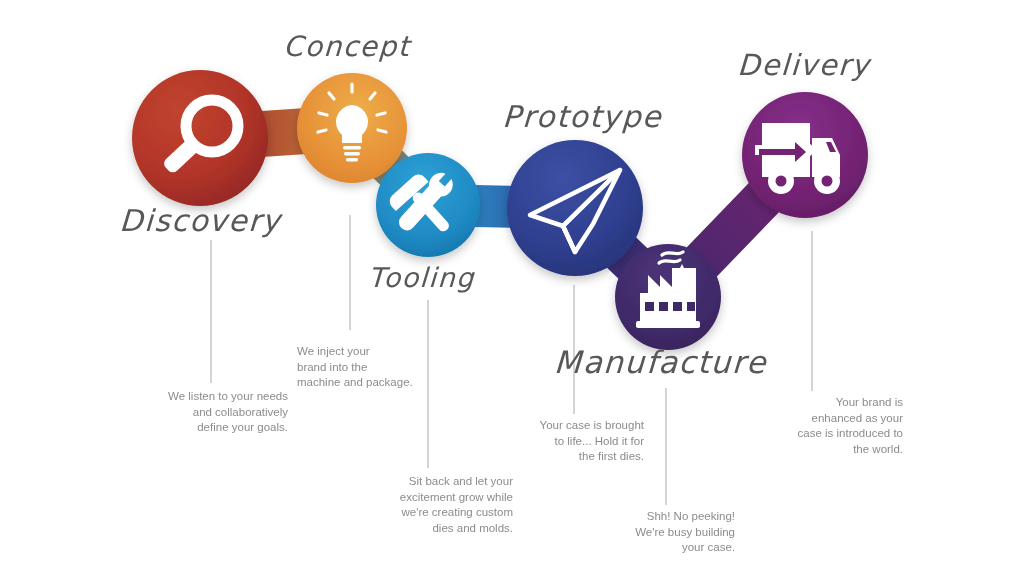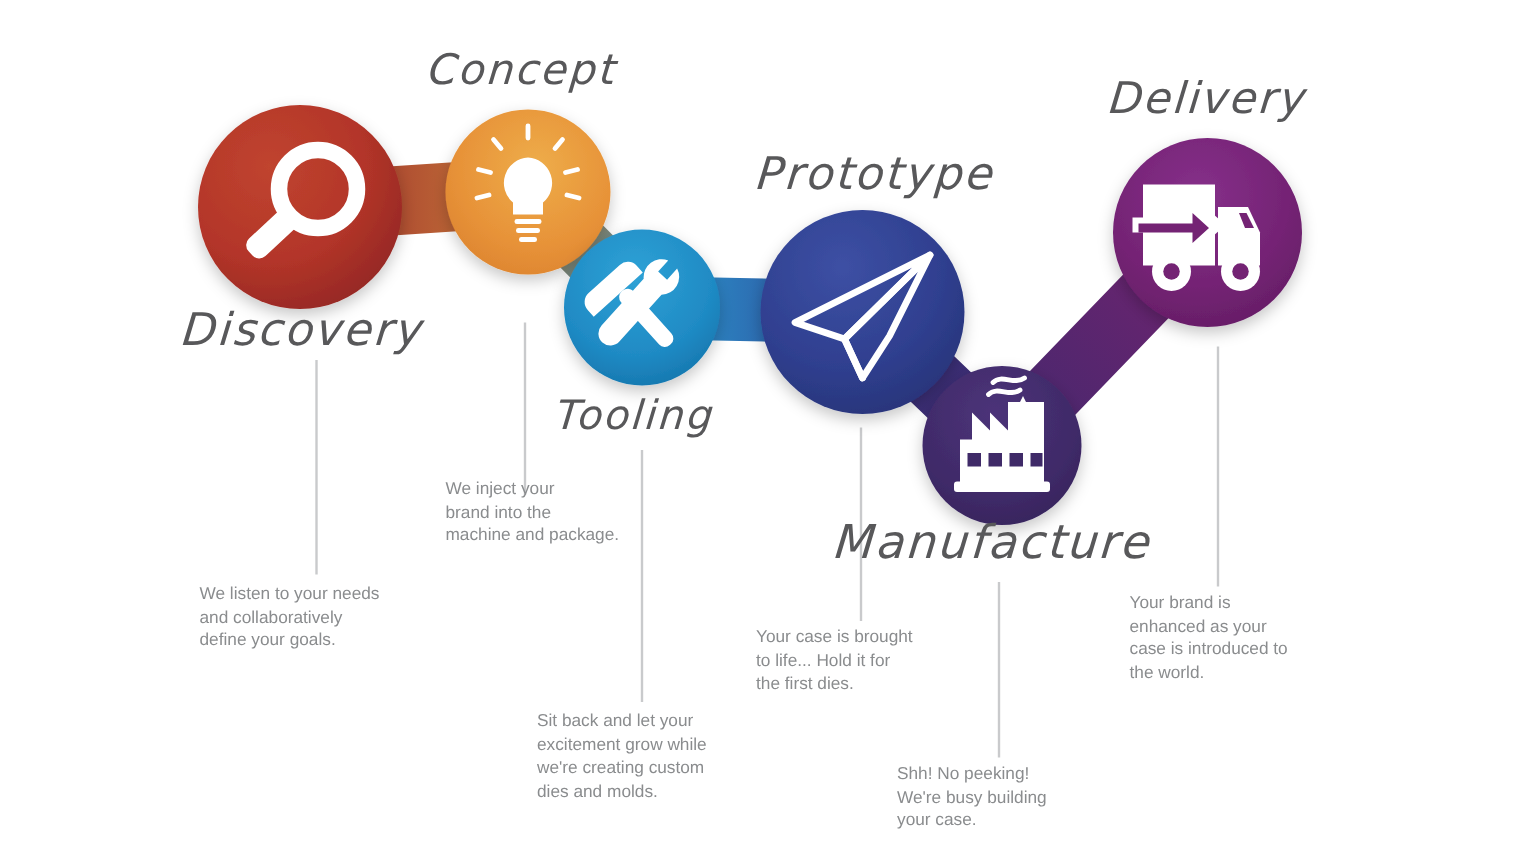--- a/index.html
+++ b/index.html
@@ -22,21 +22,21 @@
     white-space:nowrap;
     transform:skewX(-6deg);
   }
   .desc{
     position:absolute;
     color:#8a8c8e;
     font-size:11.5px;
     line-height:15.5px;
     white-space:pre-line;
   }
-  .desc.center{text-align:left;}
+  .desc.center{text-align:right;}
   .desc.left{text-align:left;}
 </style>
 </head>
 <body>
 
 <div id="stage">
 
   <svg id="diagram" viewBox="0 0 1024 573">
     <defs>
       <radialGradient id="g-discovery" cx="35%" cy="30%" r="85%">
@@ -197,24 +197,24 @@
   <div class="stage-title" style="left:122px;top:203px;font-size:30px;">Discovery</div>
   <div class="stage-title" style="left:286px;top:30px;font-size:28px;">Concept</div>
   <div class="stage-title" style="left:371px;top:262px;font-size:27px;">Tooling</div>
   <div class="stage-title" style="left:505px;top:99px;font-size:30px;">Prototype</div>
   <div class="stage-title" style="left:557px;top:344px;font-size:31px;">Manufacture</div>
   <div class="stage-title" style="left:740px;top:48px;font-size:29px;">Delivery</div>
 
   <div class="desc center" style="left:133px;top:389px;width:155px;">We listen to your needs
 and collaboratively
 define your goals.</div>
-  <div class="desc left" style="left:297px;top:319px;width:130px;">We inject your
+  <div class="desc left" style="left:297px;top:344px;width:130px;">We inject your
 brand into the
 machine and package.</div>
-  <div class="desc center" style="left:358px;top:474px;width:136px;">Sit back and let your
+  <div class="desc center" style="left:377px;top:474px;width:136px;">Sit back and let your
 excitement grow while
 we're creating custom
 dies and molds.</div>
   <div class="desc center" style="left:504px;top:418px;width:140px;">Your case is brought
 to life...  Hold it for
 the first dies.</div>
   <div class="desc center" style="left:753px;top:395px;width:150px;">Your brand is
 enhanced as your
 case is introduced to
 the world.</div>

